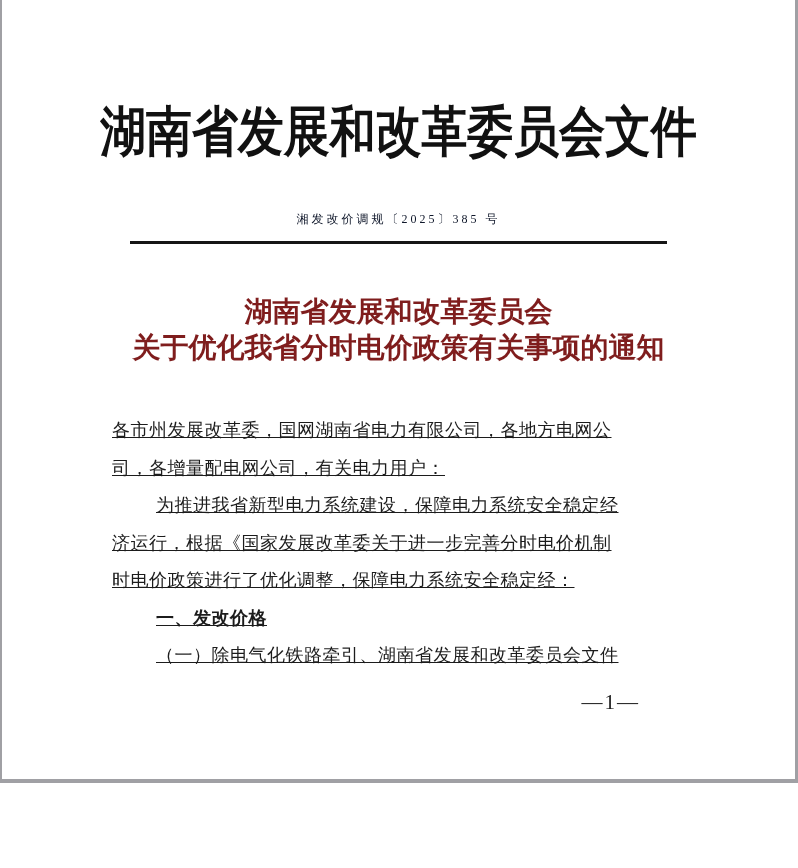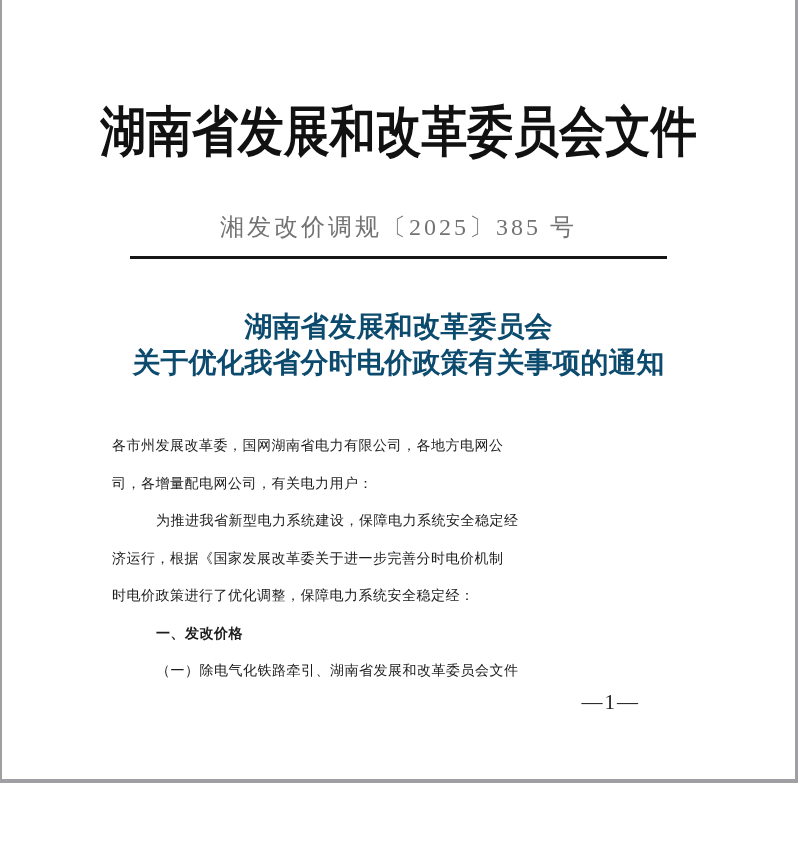--- a/index.html
+++ b/index.html
@@ -27,47 +27,48 @@
     font-weight: bold;
     color: #111111;
     white-space: nowrap;
     transform: scaleX(0.85);
     transform-origin: 50% 50%;
     letter-spacing: 0px;
   }
   .doc-number {
     margin-top: 42px;
     text-align: center;
-    font-size: 24px;
+    font-size: 12px;
     letter-spacing: 3px;
-    color: #737373;
+    color: #0f172a;
     white-space: nowrap;
   }
   .divider {
     margin: 13px auto 0 auto;
     width: 537px;
     height: 3px;
     background: #161616;
   }
   .doc-title {
     margin-top: 50px;
     text-align: center;
     font-weight: bold;
     font-size: 28px;
     line-height: 36px;
-    color: #0c4a6e;
+    color: #7f1d1d;
   }
   .doc-title .t-line {
     white-space: nowrap;
   }
   .body-text {
     margin: 46px 100px 0 110px;
-    font-size: 14px;
+    font-size: 18px;
     line-height: 37.5px;
     color: #1c1c1c;
+    text-decoration: underline;
   }
   .body-text .line {
     white-space: nowrap;
     letter-spacing: 0.5px;
   }
   .body-text .indent {
     text-indent: 44px;
   }
   .body-text .bold {
     font-weight: bold;

